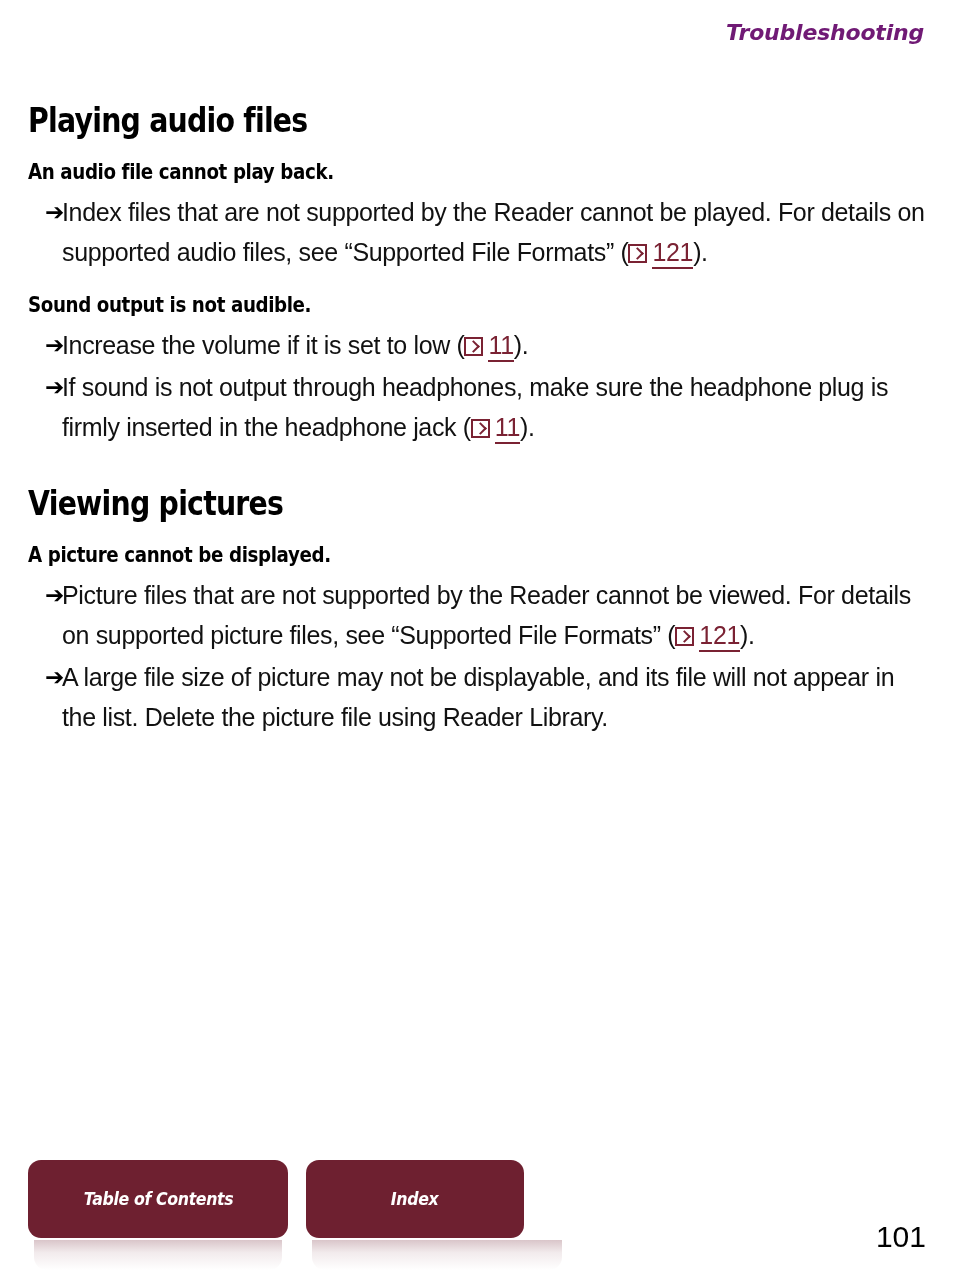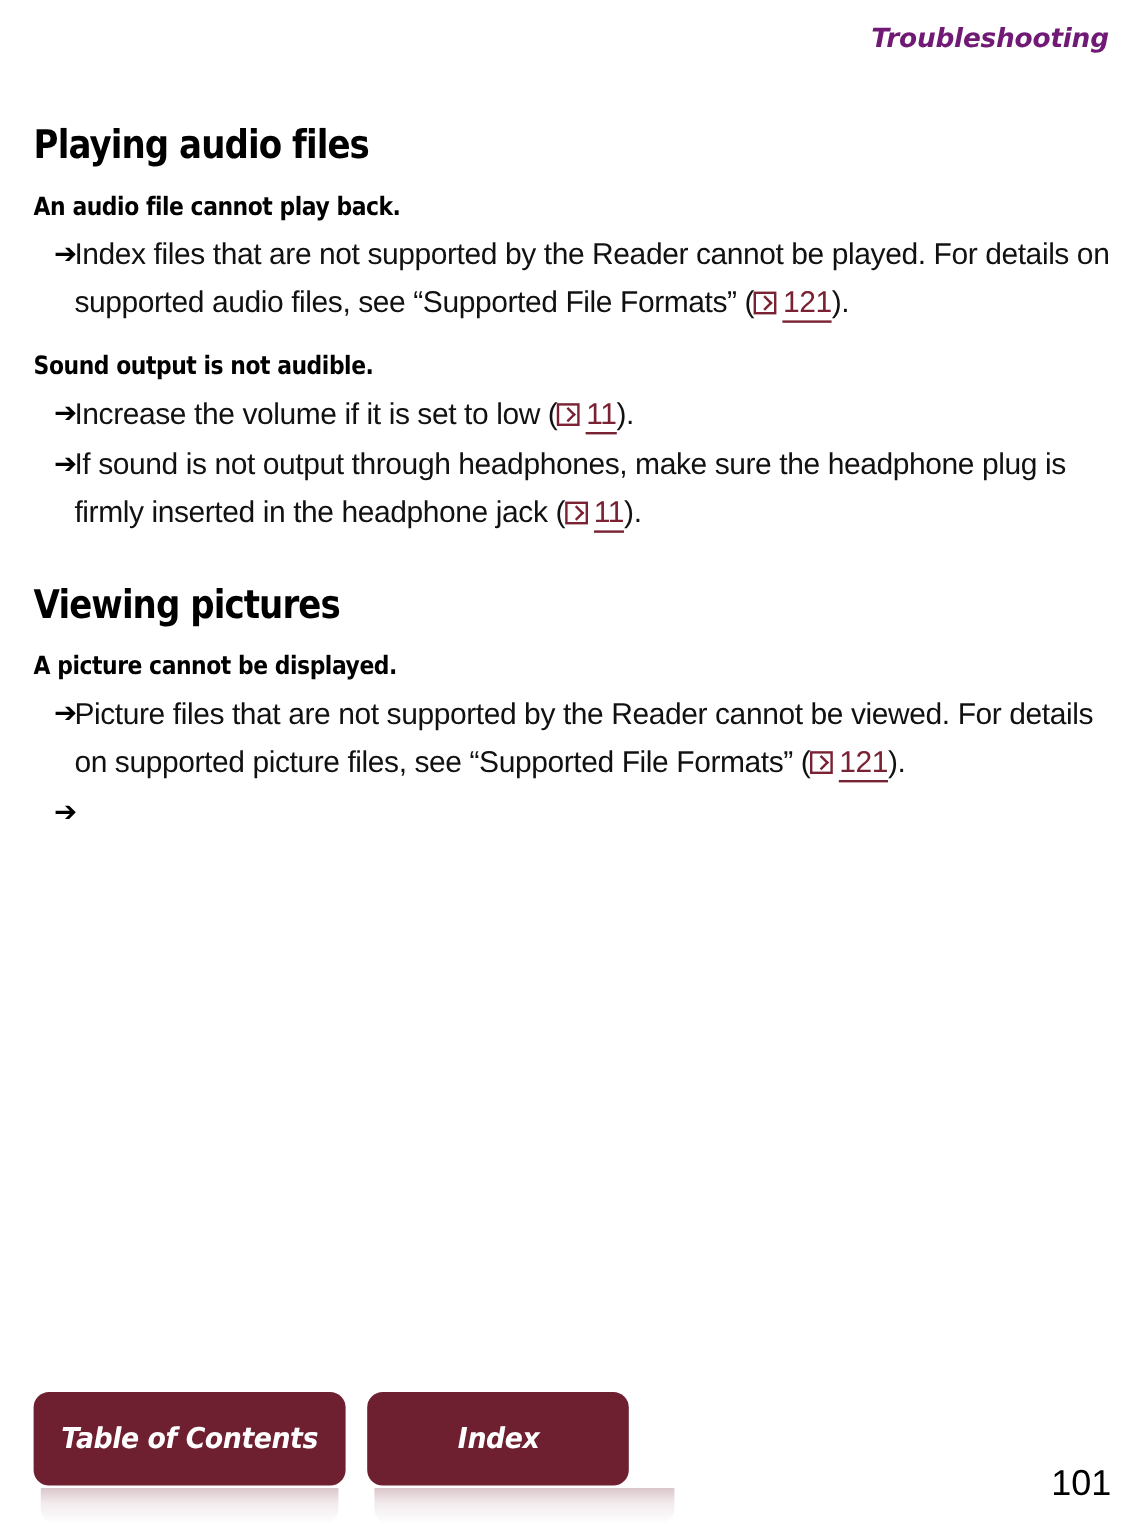--- a/index.html
+++ b/index.html
@@ -148,21 +148,21 @@
   .nav-btn {
     position: absolute;
     top: 8px;
     height: 78px;
     border-radius: 13px;
     background: #6e2030;
     color: #ffffff;
     font-family: "DejaVu Sans", sans-serif;
     font-style: italic;
     font-weight: bold;
-    font-size: 24px;
+    font-size: 17px;
     letter-spacing: -0.4px;
     display: flex;
     align-items: center;
     justify-content: center;
     box-sizing: border-box;
     user-select: none;
   }
 
   .nav-btn .btn-label {
     transform: scaleX(0.93);
@@ -235,20 +235,21 @@
 
     <div class="group">
       <h2 class="sub-title">A picture cannot be displayed.</h2>
       <ul class="bullets">
         <li class="bullet">
           <span class="arrow">➔</span>
           <span>Picture files that are not supported by the Reader cannot be viewed. For details on supported picture files, see “Supported File Formats” (</span><span class="pageref"><span class="jump-icon"></span><span class="num">121</span></span><span>).</span>
         </li>
         <li class="bullet">
           <span class="arrow">➔</span>
+          <span>A large file size of picture may not be displayable, and its file will not appear in the list. Delete the picture file using Reader Library.</span>
         </li>
       </ul>
     </div>
 
   </div>
 
   <div class="nav-bar">
     <div class="nav-reflection toc"></div>
     <div class="nav-reflection index"></div>
 

